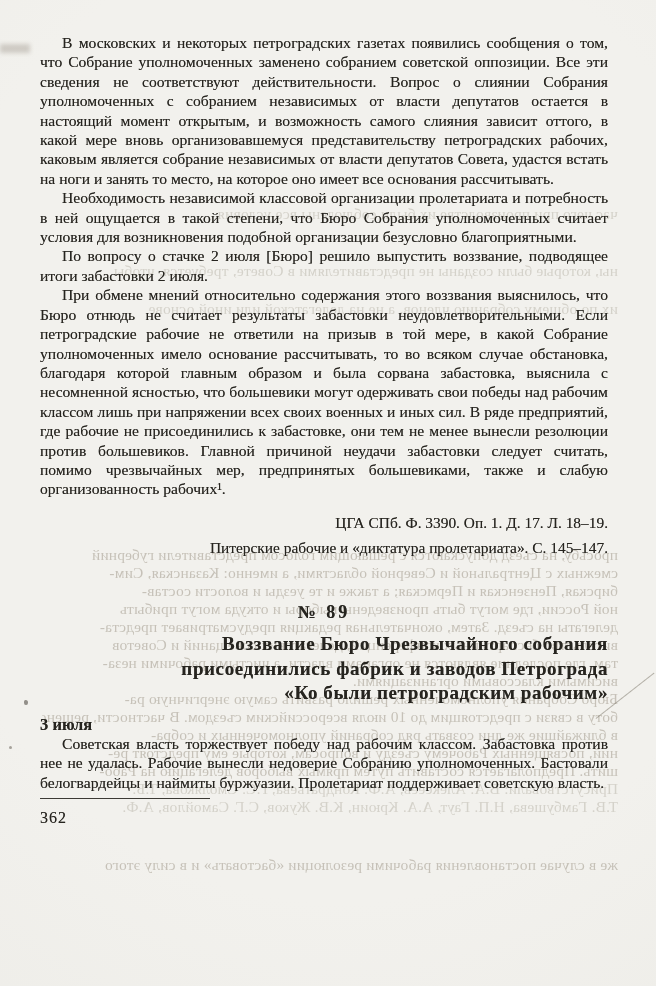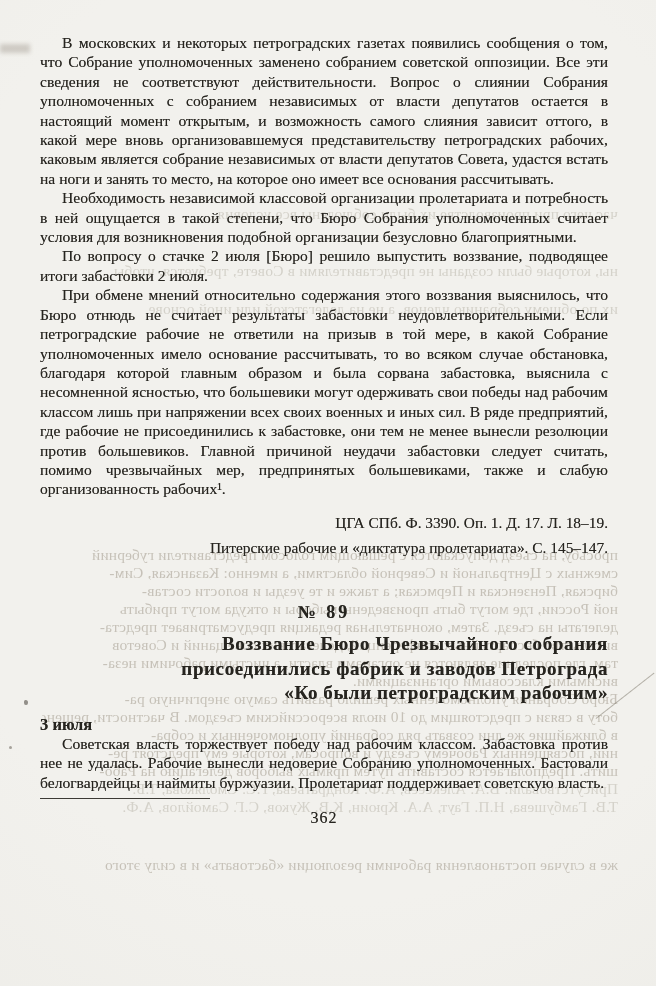--- a/index.html
+++ b/index.html
@@ -71,21 +71,21 @@
     font-size: 19px; line-height: 24.5px;
     font-weight: bold; letter-spacing: 0.6px;
   }
   .tline { display: block; }
   .doc-date { margin-top: 9px; font-weight: bold; font-size: 16.5px; }
   .doc-body { margin-top: 16px; }
 
   .footnote-rule { margin-top: 6px; width: 170px; height: 0; border-top: 1.3px solid #3c3a35; }
   .footnote { margin: 4px 0 0; font-size: 14.6px; line-height: 19px; text-indent: 16px; }
 
-  .page-number { margin-top: 9px; text-align: center; font-size: 16px; letter-spacing: 1px; }
+  .page-number { margin-top: 9px; font-size: 16px; letter-spacing: 1px; }
 </style>
 </head>
 <body>
 
 <div class="page">
 
   <div class="bleed">
     <div class="bt bt0 dim">час чего при производстве их были соблюдены все условия</div>
     <div class="bt bt1 dim">ны, которые были созданы не представителями в Совете, требуется, чтобы</div>
     <div class="bt bt2 dim">их по общему собранию членов, а не на делегатской или иной основе</div>

